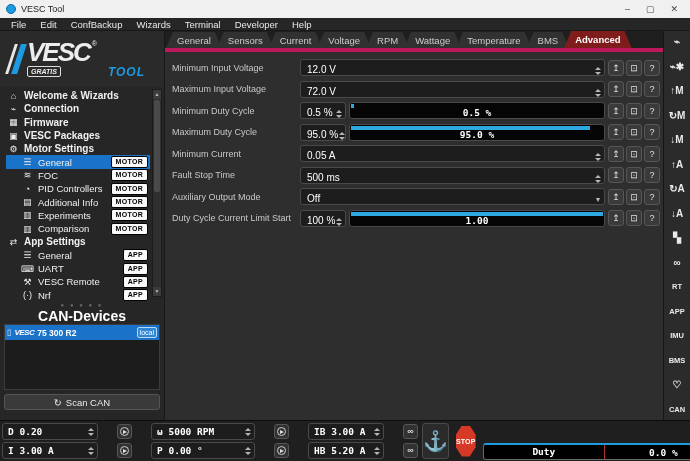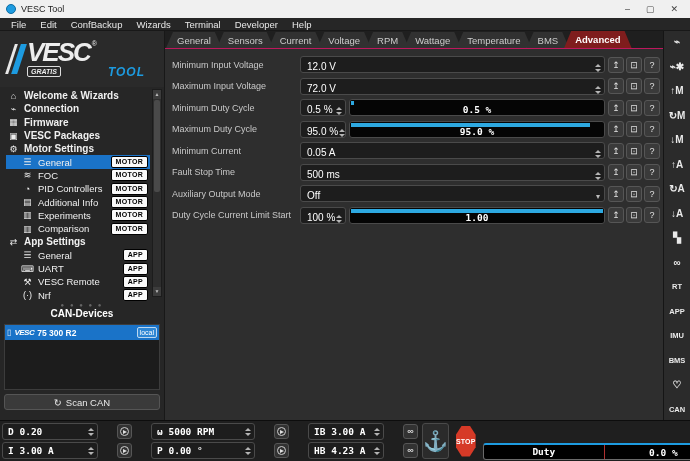--- a/index.html
+++ b/index.html
@@ -46,40 +46,40 @@
   .nico { width:15px; font-size:9px; color:#eee; text-align:center; flex:none;}
   .nlbl { font-size:9.5px; color:#f0f0f0; white-space:nowrap; flex:1; margin-left:3px;}
   .nbadge { background:#fafafa; color:#000; font-size:7px; font-weight:bold; border-radius:2px;
     padding:0 4px; line-height:10px; border:1px solid #000; letter-spacing:.3px;}
   .vscroll { position:absolute; right:2px; top:2px; width:10px; height:208px; background:#2e2e2e; border:1px solid #1c1c1c;}
   .varrow { position:absolute; left:0; width:8px; height:9px; background:#3c3c3c; color:#bbb; font-size:5px; text-align:center; line-height:9px;}
   .vthumb { position:absolute; left:1px; top:10px; width:6px; height:92px; background:#4a4a4a; border-radius:2px;}
 
   
   .splitter { height:7px; display:flex; align-items:center; justify-content:center; color:#666; font-size:6px; letter-spacing:2px;}
-  .canhdr { text-align:center; font-size:10px; font-weight:bold; color:#fff; height:14px;}
+  .canhdr { text-align:center; font-size:14px; font-weight:bold; color:#fff; height:14px;}
   .canlist { margin:2px 4px 0 4px; height:66px; background:#1c1c1c; border:1px solid #3c3c3c; }
   .candev { height:15px; background:#1a73c8; display:flex; align-items:center; padding:0 2px; }
   .candev .chip { font-size:8px; color:#dce9f5; margin-right:3px;}
   .candev .cbrand { font-size:8px; font-weight:900; font-style:italic; color:#fff; margin-right:3px; letter-spacing:-0.5px;}
   .candev .cname { font-size:8.5px; font-weight:bold; color:#fff; flex:1;}
   .candev .cbadge { font-size:7px; color:#fff; border:1px solid #bcd7ef; background:#2e86d4; border-radius:2px; padding:0 2px; line-height:9px;}
   .scanbtn { margin:4px 4px 0 4px; height:16px; background:#3a3a3a; border:1px solid #555; border-radius:3px;
     color:#e8e8e8; font-size:9.5px; display:flex; align-items:center; justify-content:center; gap:4px;}
 
   
   .tabbar { height:17px; display:flex; align-items:flex-end; padding-left:6px; background:#1f1f1f; position:relative; z-index:3;}
   .tab { height:16px; padding:0 11px; margin-left:-5px; display:flex; align-items:center;
     font-size:9.5px; color:#ccc; background:#313131;
     clip-path:polygon(7px 0, calc(100% - 7px) 0, 100% 100%, 0 100%);
     filter:drop-shadow(0 0 1px #8a8a8a); position:relative; z-index:1;}
   .tab.sel { background:#7f1d1d; color:#fff; font-weight:bold; height:17px; z-index:2; filter:drop-shadow(0 0 1px #c8c8c8);}
 
   
-  .panel { flex:1; background:#2e2e2e; border-top:1px solid #be185d; padding:7px 3px 0 7px; }
+  .panel { flex:1; background:#2e2e2e; border-top:4px solid #be185d; padding:7px 3px 0 7px; }
   .srow { display:flex; align-items:center; height:17px; margin-bottom:4.5px; }
   .slabel { width:128px; flex:none; font-size:9px; color:#c8c8c8; white-space:nowrap; overflow:hidden;}
   .sfield { height:17px; background:#1d1d1d; border:1px solid #4a4a4a; border-radius:3px;
     display:flex; align-items:flex-end; padding:0 2px 0 6px; color:#fff; font-size:10px; }
   .sfield.wide { flex:1; }
   .sfield.small { width:46px; flex:none; }
   .sval { flex:1; white-space:nowrap; }
   .spin { display:flex; flex-direction:column; justify-content:center; gap:2px; padding:0 1px; }
   .spin i { display:block; width:0; height:0; border-left:3px solid transparent; border-right:3px solid transparent; }
   .spin .up { border-bottom:3px solid #b5b5b5; }
@@ -501,21 +501,21 @@
             <i class="up"></i>
             <i class="dn"></i>
           </span>
       </div>
       <button class="cbtn">
           <span class="playc">
             <span class="playt"></span>
           </span>
         </button>
       <div class="bfield w3">
-        <span class="sval">HB 4.23 A</span>
+        <span class="sval">HB 5.20 A</span>
         <span class="spin">
             <i class="up"></i>
             <i class="dn"></i>
           </span>
       </div>
       <button class="cbtn">
           <span class="binoc">∞</span>
         </button>
     </div>
   </div>

